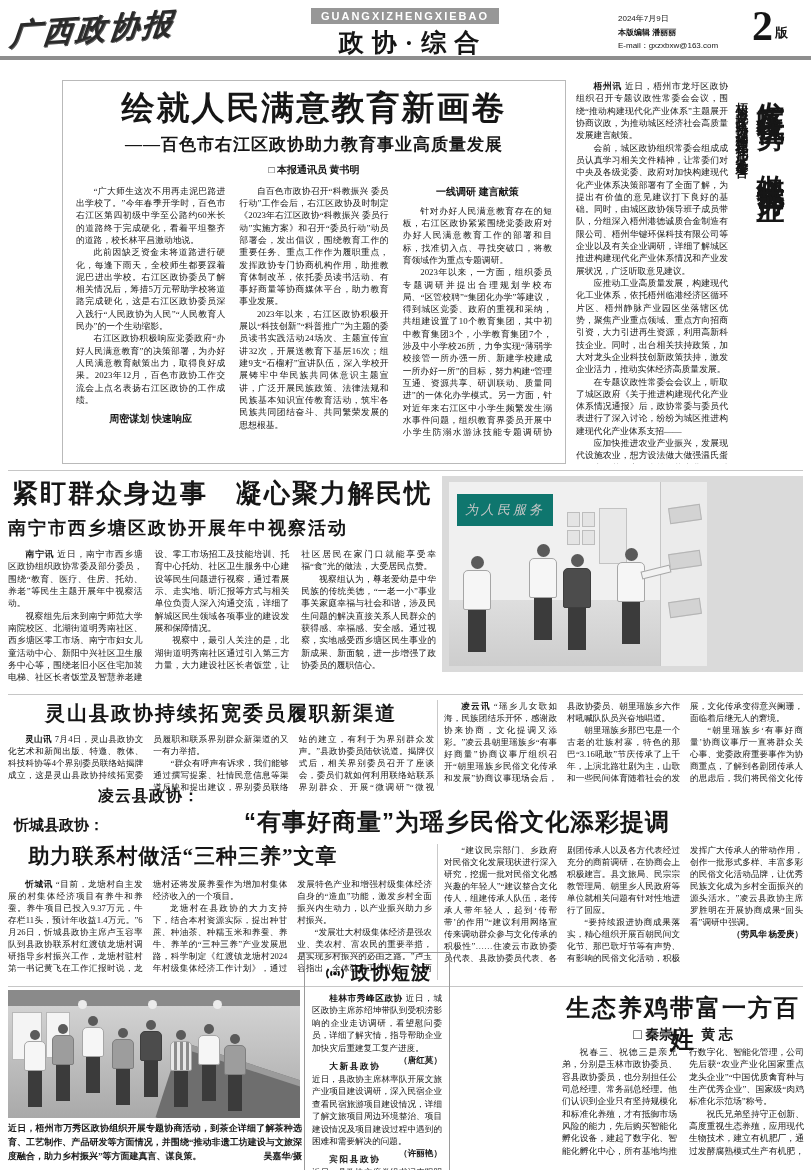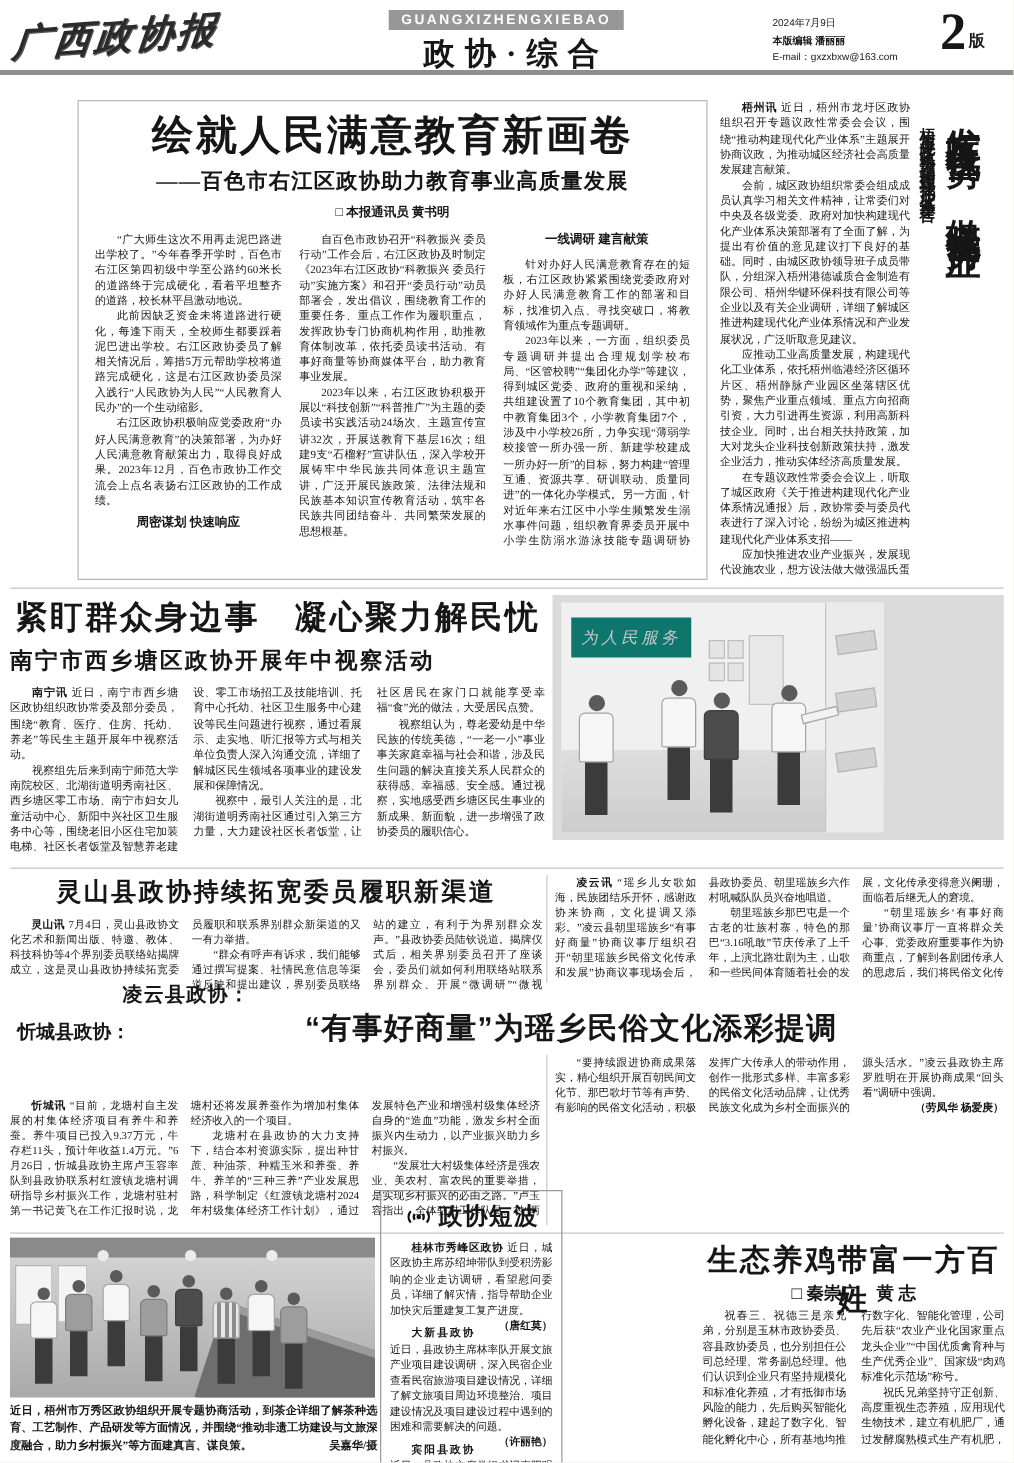--- a/index.html
+++ b/index.html
@@ -242,28 +242,30 @@
 
   <div class="abs bodyflow" id="lingyun-top">
       <p class="para"><b class="lead">凌云讯</b>“瑶乡儿女歌如海，民族团结乐开怀，感谢政协来协商，文化提调又添彩。”凌云县朝里瑶族乡“有事好商量”协商议事厅组织召开“朝里瑶族乡民俗文化传承和发展”协商议事现场会后，县政协委员、朝里瑶族乡六作村吼喊队队员兴奋地唱道。</p>
       <p class="para">朝里瑶族乡那巴屯是一个古老的壮族村寨，特色的那巴“3.16吼敢”节庆传承了上千年，上演北路壮剧为主，山歌和一些民间体育随着社会的发展，文化传承变得意兴阑珊，面临着后继无人的窘境。</p>
       <p class="para">“朝里瑶族乡‘有事好商量’协商议事厅一直将群众关心事、党委政府重要事作为协商重点，了解到各剧团传承人的思虑后，我们将民俗文化传承与发展排在协商议题的首位，通过基层协商助推瑶乡民俗文化传承与发展迈上新台阶。”议事厅召集人李冬平介绍。</p>
     </div>
   <div class="abs" id="lingyun-label">凌云县政协：</div>
   <div class="abs sans" id="lingyun-headline">“有事好商量”为瑶乡民俗文化添彩提调</div>
 
   <div class="abs sans" id="xincheng-label">忻城县政协：</div>
+  <div class="abs" id="xincheng-headline">助力联系村做活“三种三养”文章</div>
   <div class="abs bodyflow" id="xincheng-body">
       <p class="para"><b class="lead">忻城讯</b>“目前，龙塘村自主发展的村集体经济项目有养牛和养蚕。养牛项目已投入9.37万元，牛存栏11头，预计年收益1.4万元。”6月26日，忻城县政协主席卢玉容率队到县政协联系村红渡镇龙塘村调研指导乡村振兴工作，龙塘村驻村第一书记黄飞在工作汇报时说，龙塘村还将发展养蚕作为增加村集体经济收入的一个项目。</p>
       <p class="para">龙塘村在县政协的大力支持下，结合本村资源实际，提出种甘蔗、种油茶、种糯玉米和养蚕、养牛、养羊的“三种三养”产业发展思路，科学制定《红渡镇龙塘村2024年村级集体经济工作计划》，通过发展特色产业和增强村级集体经济自身的“造血”功能，激发乡村全面振兴内生动力，以产业振兴助力乡村振兴。</p>
       <p class="para">“发展壮大村级集体经济是强农业、美农村、富农民的重要举措，是实现乡村振兴的必由之路。”卢玉容指出，全体驻村工作队员、村“两委”干部要强化思想认识，提高乡村振兴工作的政治站位，因地制宜发挥自身优势，充分调动群众参与建设的积极性，切实提高工作标准和工作质量，确保各项工作有序推进。</p>
     </div>
 
   <div class="abs vrule" style="left:437px;top:844px;height:136px"></div>
   <div class="abs bodyflow" id="lingyun-bottom">
+      <p class="para">“建议民宗部门、乡政府对民俗文化发展现状进行深入研究，挖掘一批对民俗文化感兴趣的年轻人”“建议整合文化传人，组建传承人队伍，老传承人带年轻人，起到‘传帮带’的作用”“建议利用网络宣传来调动群众参与文化传承的积极性”……住凌云市政协委员代表、县政协委员代表、各剧团传承人以及各方代表经过充分的商前调研，在协商会上积极建言。县文旅局、民宗宗教管理局、朝里乡人民政府等单位就相关问题有针对性地进行了回应。</p>
       <p class="para">“要持续跟进协商成果落实，精心组织开展百朝民间文化节、那巴歌圩节等有声势、有影响的民俗文化活动，积极发挥广大传承人的带动作用，创作一批形式多样、丰富多彩的民俗文化活动品牌，让优秀民族文化成为乡村全面振兴的源头活水。”凌云县政协主席罗胜明在开展协商成果“回头看”调研中强调。<span class="attr">（劳凤华 杨爱庚）</span></p>
     </div>
 
   <div class="abs hrule" style="top:986px"></div>
 
   <div class="abs" id="photo2">
     <div class="ceiling"></div>
     <div class="lamp" style="left:70px"></div>
     <div class="lamp" style="left:140px"></div>
     <div class="lamp" style="left:205px"></div>

